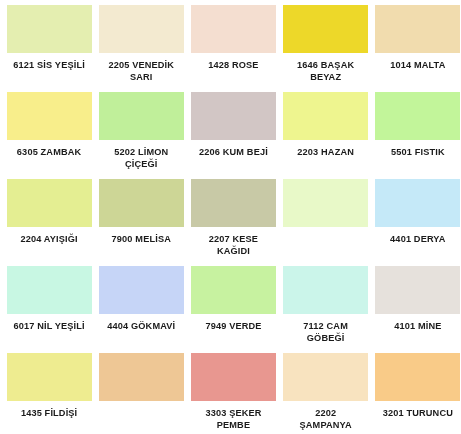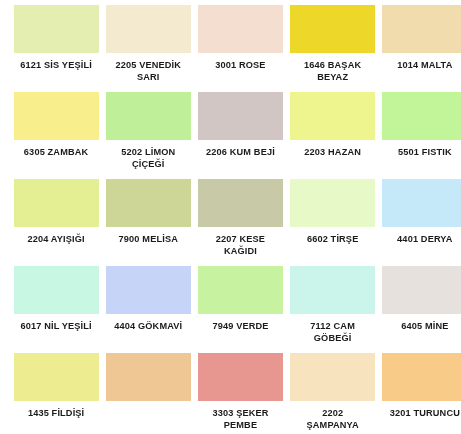--- a/index.html
+++ b/index.html
@@ -15,21 +15,21 @@
     overflow: hidden;
   }
   #palette-grid {
     display: grid;
     grid-template-columns: repeat(5, 92.2px);
     grid-template-rows: repeat(5, 87px);
     width: 461px;
     height: 434px;
     box-sizing: border-box;
     padding-top: 5px;
-    padding-left: 10px;
+    padding-left: 3px;
   }
   .swatch-cell {
     display: flex;
     flex-direction: column;
     align-items: center;
     width: 92.2px;
     box-sizing: border-box;
   }
   .swatch-chip {
     width: 85px;
@@ -59,21 +59,21 @@
       <span class="swatch-label">6121 SİS YEŞİLİ</span>
     </div>
     <div class="swatch-cell">
       <span class="swatch-chip" title="2205 VENEDİK
 SARI" style="background-color: rgb(243, 234, 208);"></span>
       <span class="swatch-label">2205 VENEDİK
 SARI</span>
     </div>
     <div class="swatch-cell">
       <span class="swatch-chip" title="3001 ROSE" style="background-color: rgb(244, 222, 208);"></span>
-      <span class="swatch-label">3001 ROSE</span>
+      <span class="swatch-label">1428 ROSE</span>
     </div>
     <div class="swatch-cell">
       <span class="swatch-chip" title="1033 BAŞAK
 BEYAZ" style="background-color: rgb(237, 216, 41);"></span>
       <span class="swatch-label">1646 BAŞAK
 BEYAZ</span>
     </div>
     <div class="swatch-cell">
       <span class="swatch-chip" title="1014 MALTA" style="background-color: rgb(241, 220, 174);"></span>
       <span class="swatch-label">1014 MALTA</span>
@@ -109,21 +109,20 @@
       <span class="swatch-label">7900 MELİSA</span>
     </div>
     <div class="swatch-cell">
       <span class="swatch-chip" title="2207 KESE
 KAĞIDI" style="background-color: rgb(200, 201, 166);"></span>
       <span class="swatch-label">2207 KESE
 KAĞIDI</span>
     </div>
     <div class="swatch-cell">
       <span class="swatch-chip" title="6602 TİRŞE" style="background-color: rgb(232, 249, 200);"></span>
-      <span class="swatch-label">6602 TİRŞE</span>
     </div>
     <div class="swatch-cell">
       <span class="swatch-chip" title="4401 DERYA" style="background-color: rgb(197, 233, 248);"></span>
       <span class="swatch-label">4401 DERYA</span>
     </div>
     <div class="swatch-cell">
       <span class="swatch-chip" title="6017 NİL YEŞİLİ" style="background-color: rgb(200, 247, 227);"></span>
       <span class="swatch-label">6017 NİL YEŞİLİ</span>
     </div>
     <div class="swatch-cell">
@@ -135,21 +134,21 @@
       <span class="swatch-label">7949 VERDE</span>
     </div>
     <div class="swatch-cell">
       <span class="swatch-chip" title="7112 CAM
 GÖBEĞİ" style="background-color: rgb(203, 245, 234);"></span>
       <span class="swatch-label">7112 CAM
 GÖBEĞİ</span>
     </div>
     <div class="swatch-cell">
       <span class="swatch-chip" title="4101 MİNE" style="background-color: rgb(230, 225, 220);"></span>
-      <span class="swatch-label">6405 MİNE</span>
+      <span class="swatch-label">4101 MİNE</span>
     </div>
     <div class="swatch-cell">
       <span class="swatch-chip" title="2201 FİLDİŞİ" style="background-color: rgb(238, 236, 144);"></span>
       <span class="swatch-label">1435 FİLDİŞİ</span>
     </div>
     <div class="swatch-cell">
       <span class="swatch-chip" title="1201 DEVE
 TÜYÜ" style="background-color: rgb(238, 199, 149);"></span>
     </div>
     <div class="swatch-cell">

